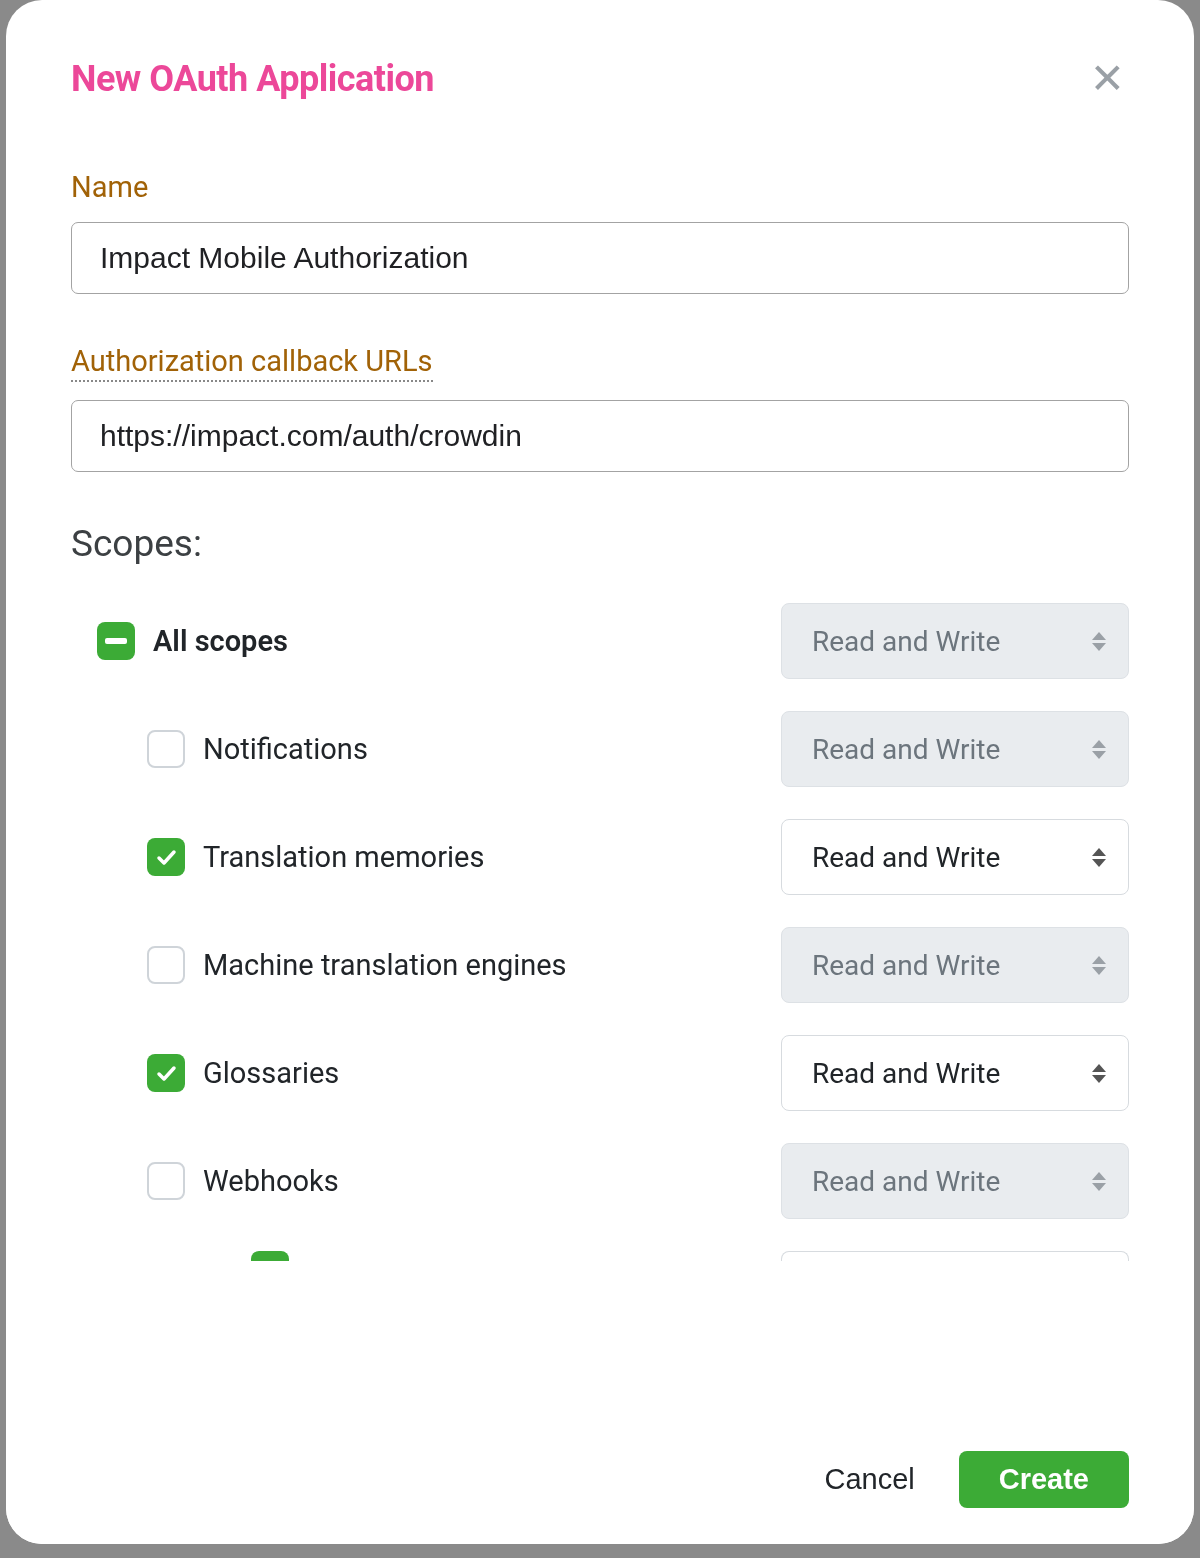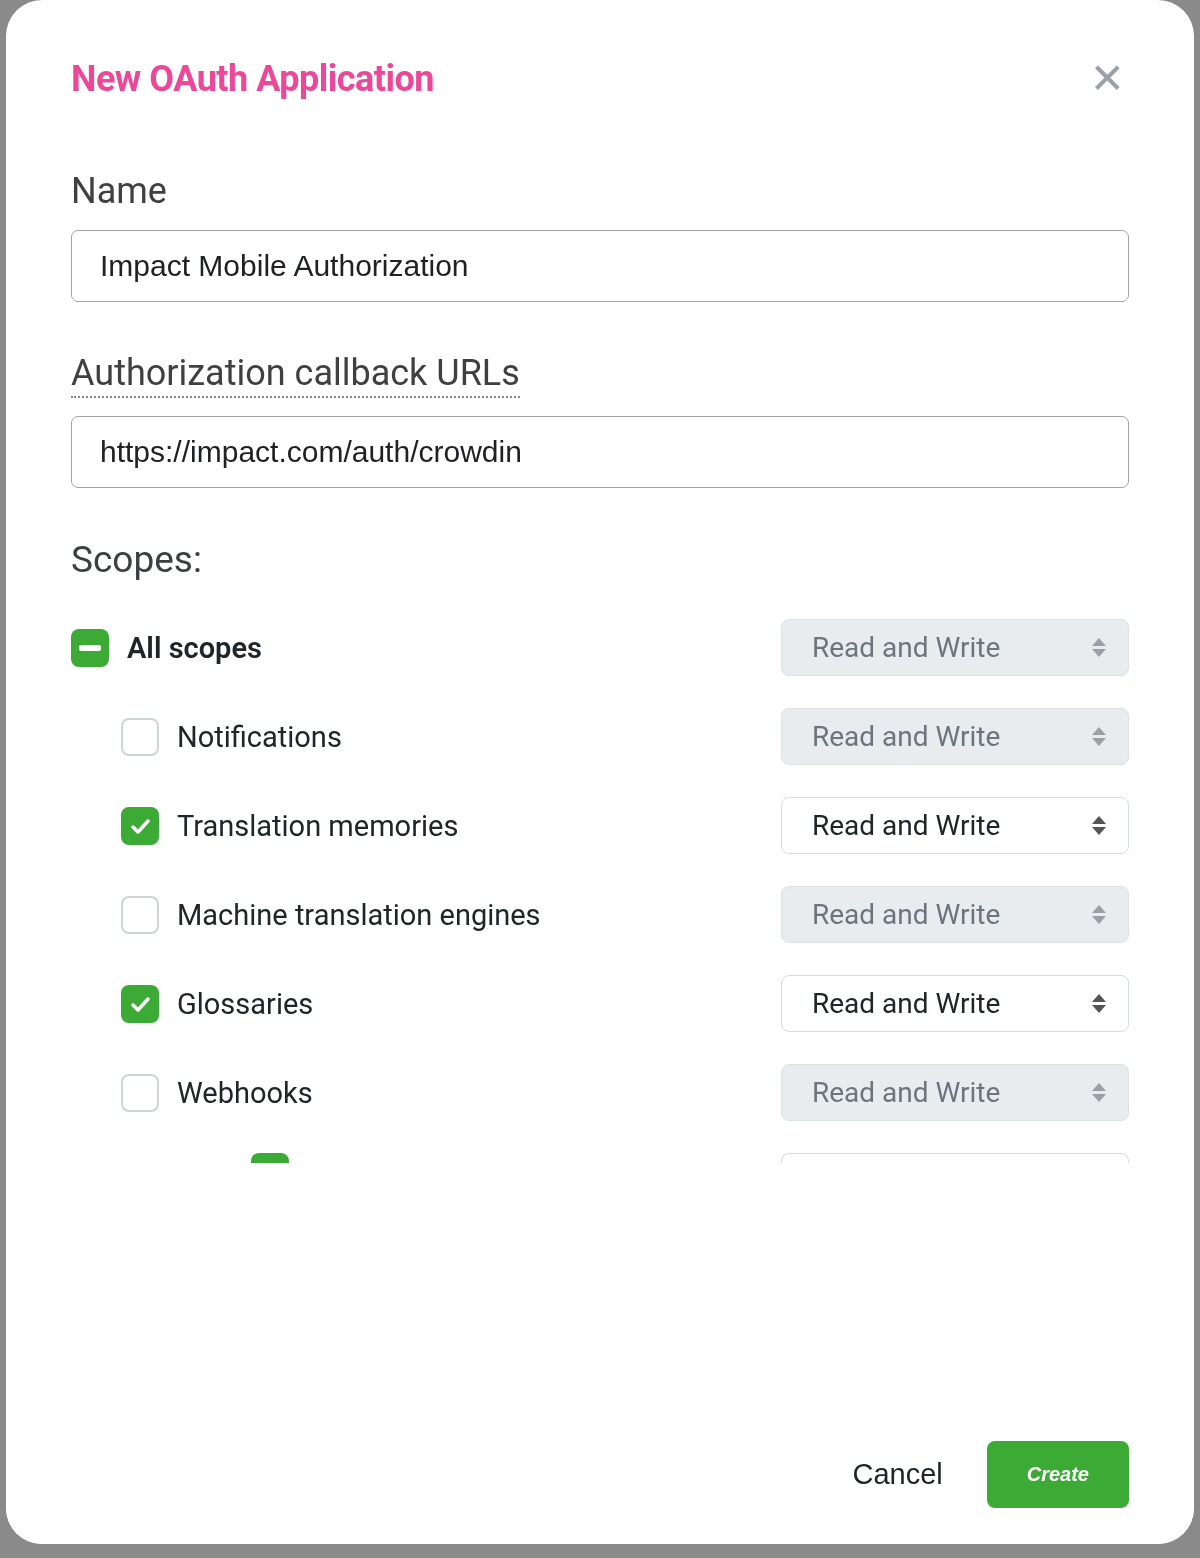--- a/index.html
+++ b/index.html
@@ -38,23 +38,23 @@
     .close-btn {
       font-size: 42px;
       color: #9aa0a6;
       cursor: pointer;
       line-height: 1;
       padding: 0 4px;
       user-select: none;
     }
     .field-group { margin-bottom: 50px; }
     .field-label {
-      font-size: 36px;
+      font-size: 29px;
       font-weight: 400;
-      color: #404040;
+      color: #a16207;
       margin-bottom: 18px;
       display: inline-block;
     }
     .field-label.dotted {
       border-bottom: 2px dotted #888;
       padding-bottom: 2px;
     }
     .text-input {
       width: 100%;
       border: 1px solid #a3a3a3;
@@ -73,20 +73,21 @@
     .scopes-list { display: flex; flex-direction: column; gap: 32px; }
     .scope-row {
       display: flex;
       align-items: center;
       justify-content: space-between;
     }
     .scope-left {
       display: flex;
       align-items: center;
       gap: 18px;
+      margin-left: 26px;
     }
     .scope-row.top-level .scope-left { padding-left: 0; }
     .scope-row.child .scope-left { padding-left: 50px; }
     .checkbox {
       width: 38px;
       height: 38px;
       border-radius: 8px;
       display: flex;
       align-items: center;
       justify-content: center;
@@ -109,21 +110,21 @@
     .scope-name {
       font-size: 29px;
       color: #212529;
     }
     .top-level .scope-name { font-weight: 600; }
     .select {
       display: flex;
       align-items: center;
       justify-content: space-between;
       width: 348px;
-      height: 57px;
+      height: 76px;
       border-radius: 8px;
       padding: 0 22px 0 30px;
       font-size: 28px;
       cursor: pointer;
     }
     .select.disabled {
       background: #e9ecef;
       color: #6c757d;
       border: 1px solid #dde1e5;
     }
@@ -191,29 +192,28 @@
       border-bottom-right-radius: 36px;
     }
     .btn-cancel {
       font-size: 29px;
       color: #212529;
       background: none;
       border: none;
       cursor: pointer;
     }
     .btn-create {
-      font-size: 20px;
+      font-size: 29px;
       font-weight: 600;
       color: #fff;
       background: #3cab36;
       border: none;
       border-radius: 8px;
-      padding: 22px 40px;
-      cursor: pointer;
-      font-style: italic;
+      padding: 12px 40px;
+      cursor: pointer;
     }
     .content-scroll { overflow: hidden; flex: 1; }
   </style>
 </head>
 <body>
 
 <div class="modal">
   <div class="modal-header">
     <h1 class="modal-title">New OAuth Application</h1>
     <span class="close-btn">✕</span>

